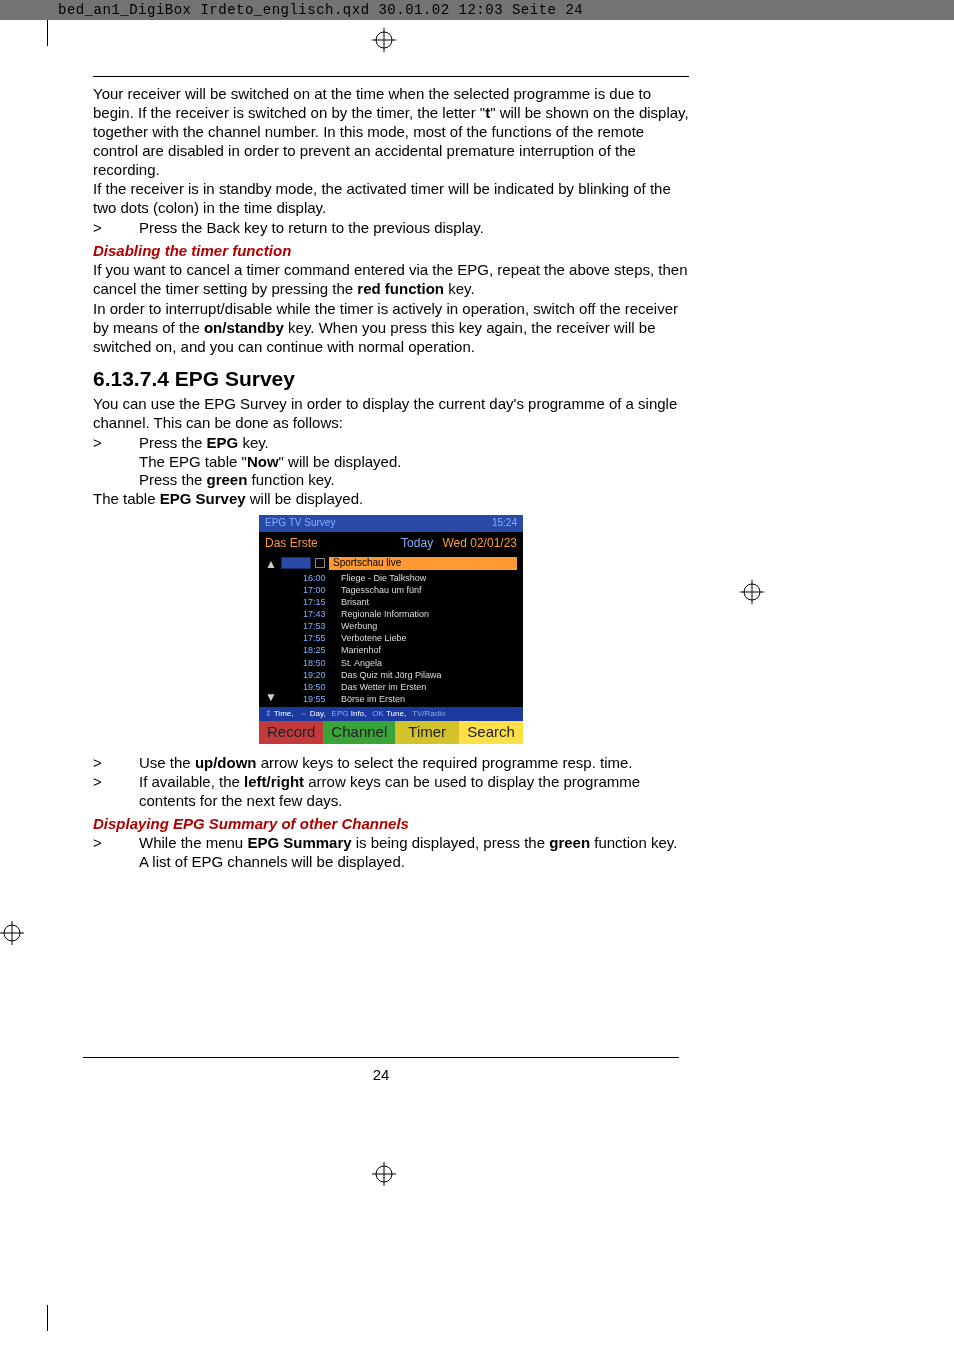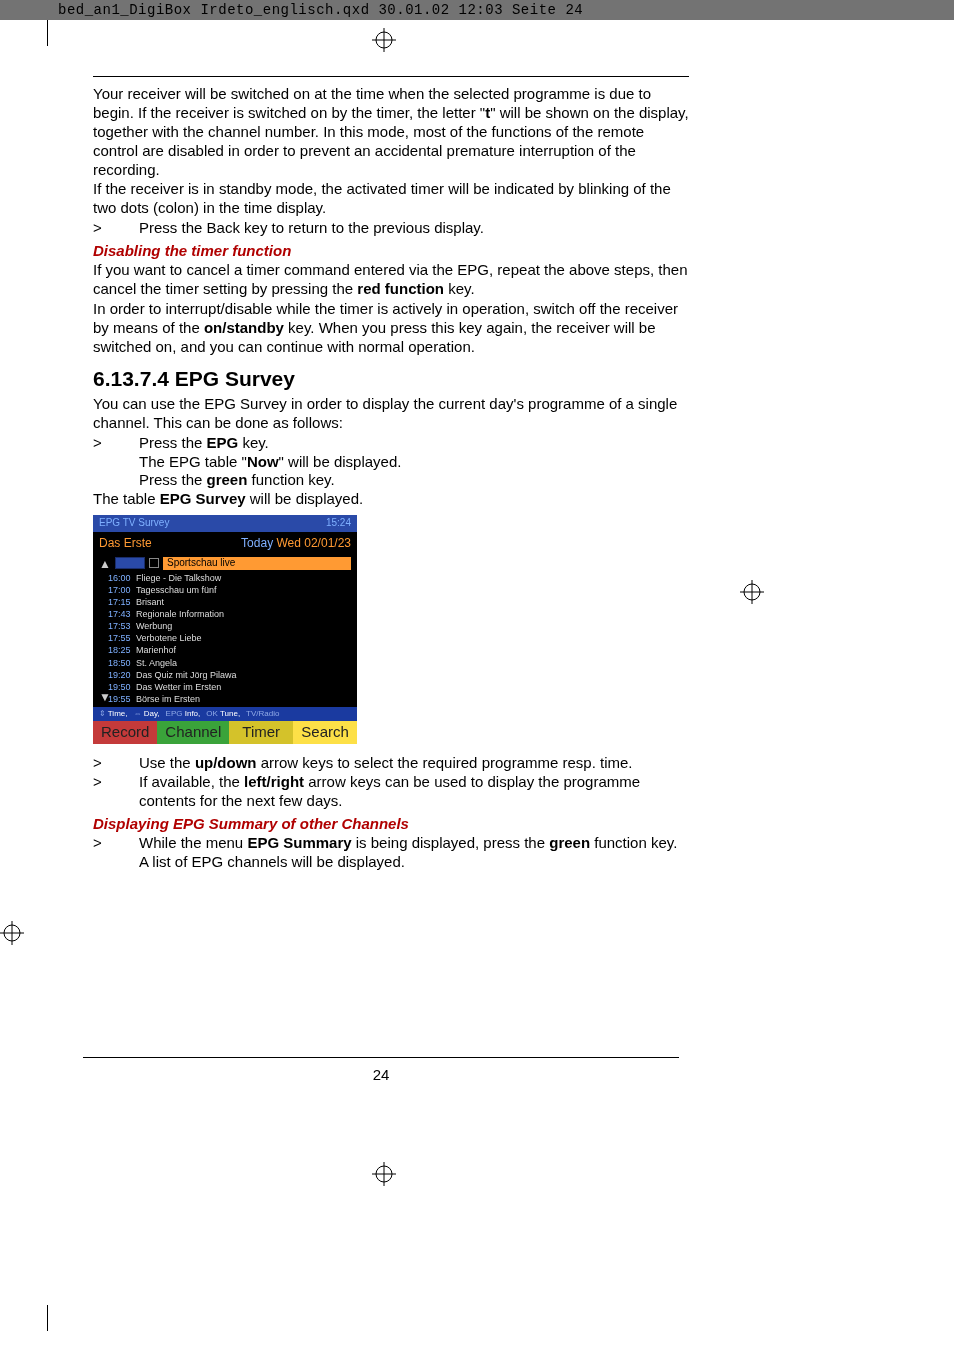--- a/index.html
+++ b/index.html
@@ -15,31 +15,31 @@
   .gt-row { display: flex; }
   .gt { width: 46px; flex: 0 0 46px; }
   .gt-body { flex: 1; }
   .indent { padding-left: 46px; }
   .sec-red { color: #b00000; font-style: italic; font-weight: bold; margin-top: 4px; }
   .h2 { font-size: 21px; font-weight: bold; margin-top: 10px; margin-bottom: 2px; }
   b { font-weight: bold; }
   .footer-rule { position: absolute; left: 83px; top: 1057px; width: 596px; border-top: 1px solid #000; }
   .page-num { position: absolute; left: 83px; top: 1066px; width: 596px; text-align: center; font-size: 15px; }
 
-  .epg-wrap { display: flex; margin: 6px 0 10px; }
+  .epg-wrap { display: flex; justify-content: center; margin: 6px 0 10px; }
   .epg { width: 264px; background: #000; font-size: 10px; color: #fff; font-family: Arial, sans-serif; }
   .epg-title { display: flex; justify-content: space-between; background: #2a4aa8; color: #7fb0ff; padding: 2px 6px; font-size: 10px; }
   .epg-sub { display: flex; justify-content: space-between; color: #ff9a33; padding: 4px 6px; font-size: 12px; }
   .epg-sub .today { color: #7fb0ff; font-size: 12px; }
   .epg-list { position: relative; background: #000; padding: 2px 0 2px 0; }
   .epg-hl { display: flex; align-items: center; gap: 4px; margin: 0 6px 2px 22px; }
   .epg-hl-box { flex: 0 0 30px; height: 12px; background: #2a4aa8; border: 1px solid #1a2d6b; }
   .epg-hl-icon { flex: 0 0 10px; height: 10px; border: 1px solid #888; }
   .epg-hl-txt { flex: 1; background: #ff9a33; color: #000; padding: 0 4px; font-size: 10px; }
-  .epg-row { display: flex; gap: 0; padding: 0 6px 0 15px; font-size: 9px; line-height: 1.35; }
+  .epg-row { display: flex; gap: 10px; padding: 0 6px 0 44px; font-size: 9px; line-height: 1.35; }
   .epg-row .t { color: #7fb0ff; flex: 0 0 28px; }
   .epg-row .p { color: #ddd; flex: 1; }
   .epg-arrow { position: absolute; left: 6px; font-size: 12px; color: #ccc; }
   .epg-arrow.up { top: 2px; }
   .epg-arrow.down { bottom: 2px; }
   .epg-hints { background: #1a3aa0; display: flex; gap: 6px; padding: 2px 6px; font-size: 8px; color: #8fa9e6; flex-wrap: wrap; }
   .epg-hints .w { color: #fff; }
   .epg-btns { display: flex; }
   .epg-btn { flex: 1; text-align: center; font-size: 15px; padding: 2px 8px; color: #222; }
   .epg-btn.red { background: #c43a3a; }
@@ -124,21 +124,21 @@
   <div class="epg-wrap">
     <div class="epg">
       <div class="epg-title">
         <span>EPG TV Survey</span>
         <span>15:24</span>
       </div>
       <div class="epg-sub">
         <span>Das Erste</span>
         <span>
           <span class="today">Today</span>
-          <span style="color:#ff9a33; ">Wed 02/01/23</span>
+          <span style="color:#ff9a33; margin-left:6px;">Wed 02/01/23</span>
         </span>
       </div>
       <div class="epg-list">
         <div class="epg-arrow up">▲</div>
         <div class="epg-hl">
           <div class="epg-hl-box"></div>
           <div class="epg-hl-icon"></div>
           <div class="epg-hl-txt">Sportschau live</div>
         </div>
         <div id="epg-rows">

